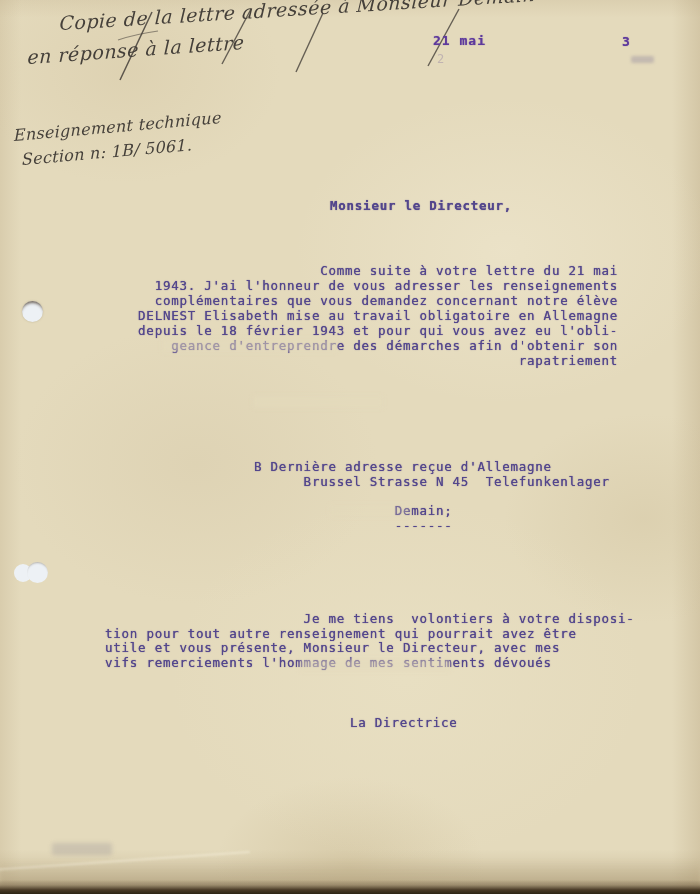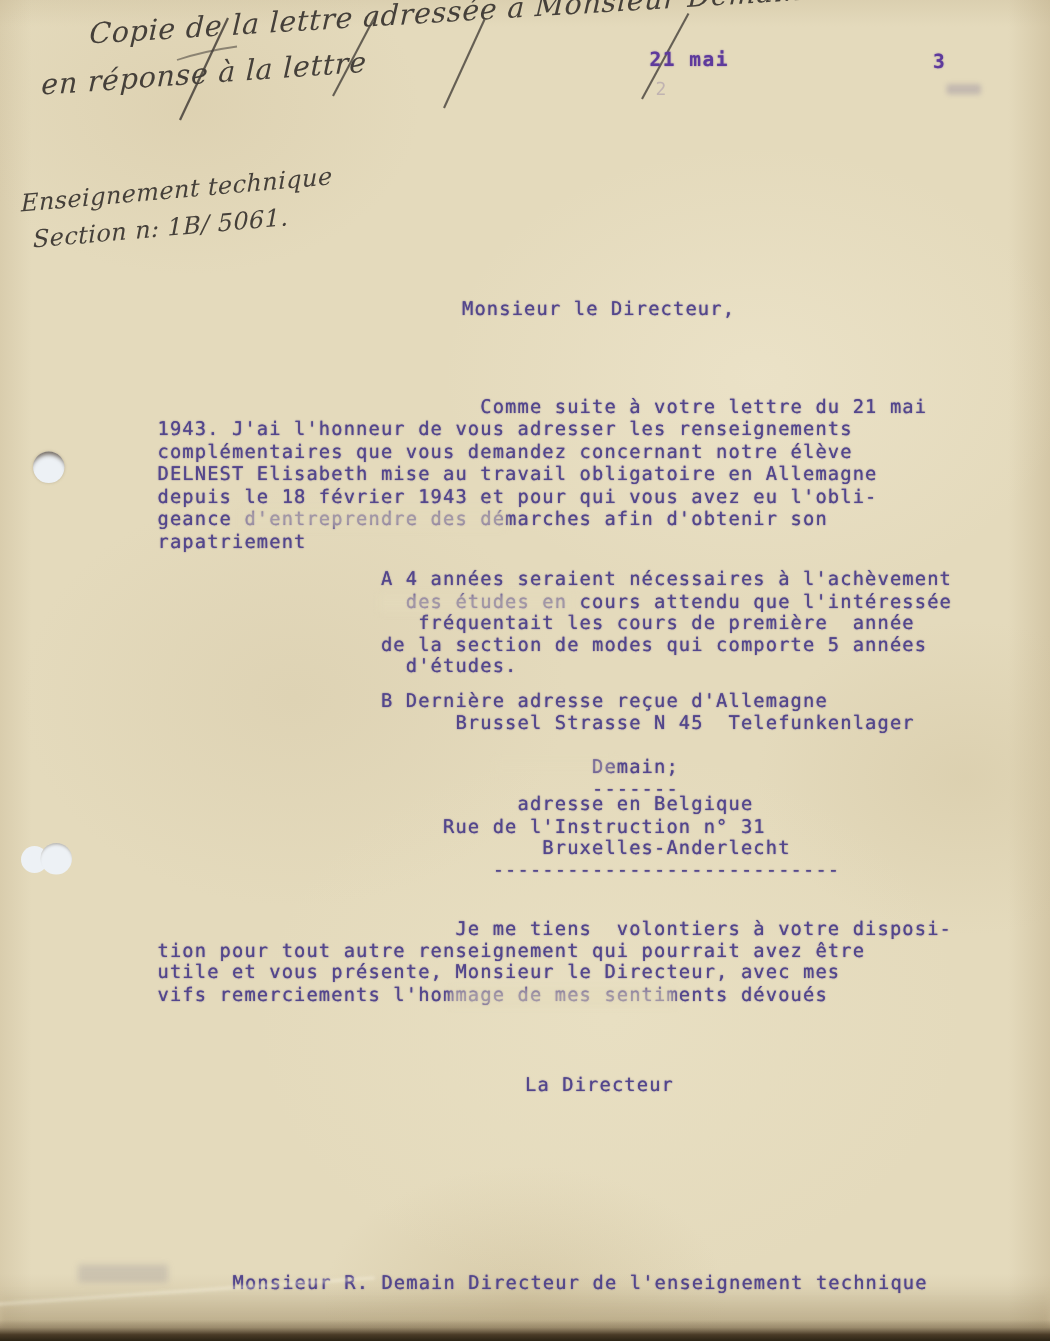--- a/index.html
+++ b/index.html
@@ -80,55 +80,45 @@
   <div class="stamp" style="left:622px;top:34px;">3</div>
   <div class="smudge" style="left:631px;top:56px;width:23px;height:7px;"></div>
 
   <div class="hand hand-ref" style="left:14px;top:126px;transform:rotate(-5deg) skewX(-5deg);">Enseignement technique</div>
   <div class="hand hand-ref" style="left:22px;top:150px;transform:rotate(-5deg) skewX(-5deg);">Section n: 1B/ 5061.</div>
 
   <div class="hole hole-rim" style="left:22px;top:301px;width:21px;height:21px;"></div>
   <div class="hole" style="left:14px;top:564px;width:18px;height:18px;"></div>
   <div class="hole hole-soft" style="left:27px;top:562px;width:21px;height:21px;"></div>
 
-  <div class="typed" style="left:308px;top:199px;">Monsieur le Directeur,</div>
+  <div class="typed" style="left:330px;top:199px;font-weight:bold;">Monsieur le Directeur,</div>
 
-  <div class="typed lh15" style="left:105px;top:263px;">                          Comme suite à votre lettre du 21 mai
+  <div class="typed lh15" style="left:105px;top:263px;text-align:right;">                          Comme suite à votre lettre du 21 mai
 1943. J'ai l'honneur de vous adresser les renseignements
 complémentaires que vous demandez concernant notre élève
 DELNEST Elisabeth mise au travail obligatoire en Allemagne
 depuis le 18 février 1943 et pour qui vous avez eu l'obli-
 geance d'entreprendre des démarches afin d'obtenir son
 rapatriement</div>
 
-  <div class="typed" style="left:105px;top:379px;">                  A 4 années seraient nécessaires à l'achèvement
-                    des études en cours attendu que l'intéressée
-                     fréquentait les cours de première  année
-                  de la section de modes qui comporte 5 années
-                    d'études.</div>
 
   <div class="typed" style="left:105px;top:460px;">                  B Dernière adresse reçue d'Allemagne
                         Brussel Strasse N 45  Telefunkenlager</div>
 
   <div class="typed" style="left:105px;top:504px;">                                   Demain;
                                    -------</div>
 
-  <div class="typed" style="left:105px;top:529px;">                             adresse en Belgique
-                       Rue de l'Instruction n° 31
-                               Bruxelles-Anderlecht
-                           ----------------------------</div>
 
   <div class="typed" style="left:105px;top:612px;">                        Je me tiens  volontiers à votre disposi-
 tion pour tout autre renseignement qui pourrait avez être
 utile et vous présente, Monsieur le Directeur, avec mes
 vifs remerciements l'hommage de mes sentiments dévoués</div>
 
-  <div class="typed" style="left:350px;top:716px;">La Directeur</div>
+  <div class="typed" style="left:350px;top:716px;">La Directrice</div>
 
-  <div class="typed" style="left:155px;top:848px;">Monsieur R. Demain Directeur de l'enseignement technique</div>
 
   <div class="fade-patch" style="left:162px;top:339px;width:175px;height:13px;"></div>
   <div class="fade-patch" style="left:253px;top:396px;width:130px;height:12px;"></div>
   <div class="fade-patch" style="left:300px;top:659px;width:150px;height:12px;"></div>
   <div class="fade-patch" style="left:330px;top:505px;width:80px;height:11px;opacity:.6;"></div>
 
   <div class="smudge-gray" style="left:52px;top:843px;width:60px;height:12px;"></div>
 
   <div class="crease"></div>
   <div class="bottom-shadow"></div>

